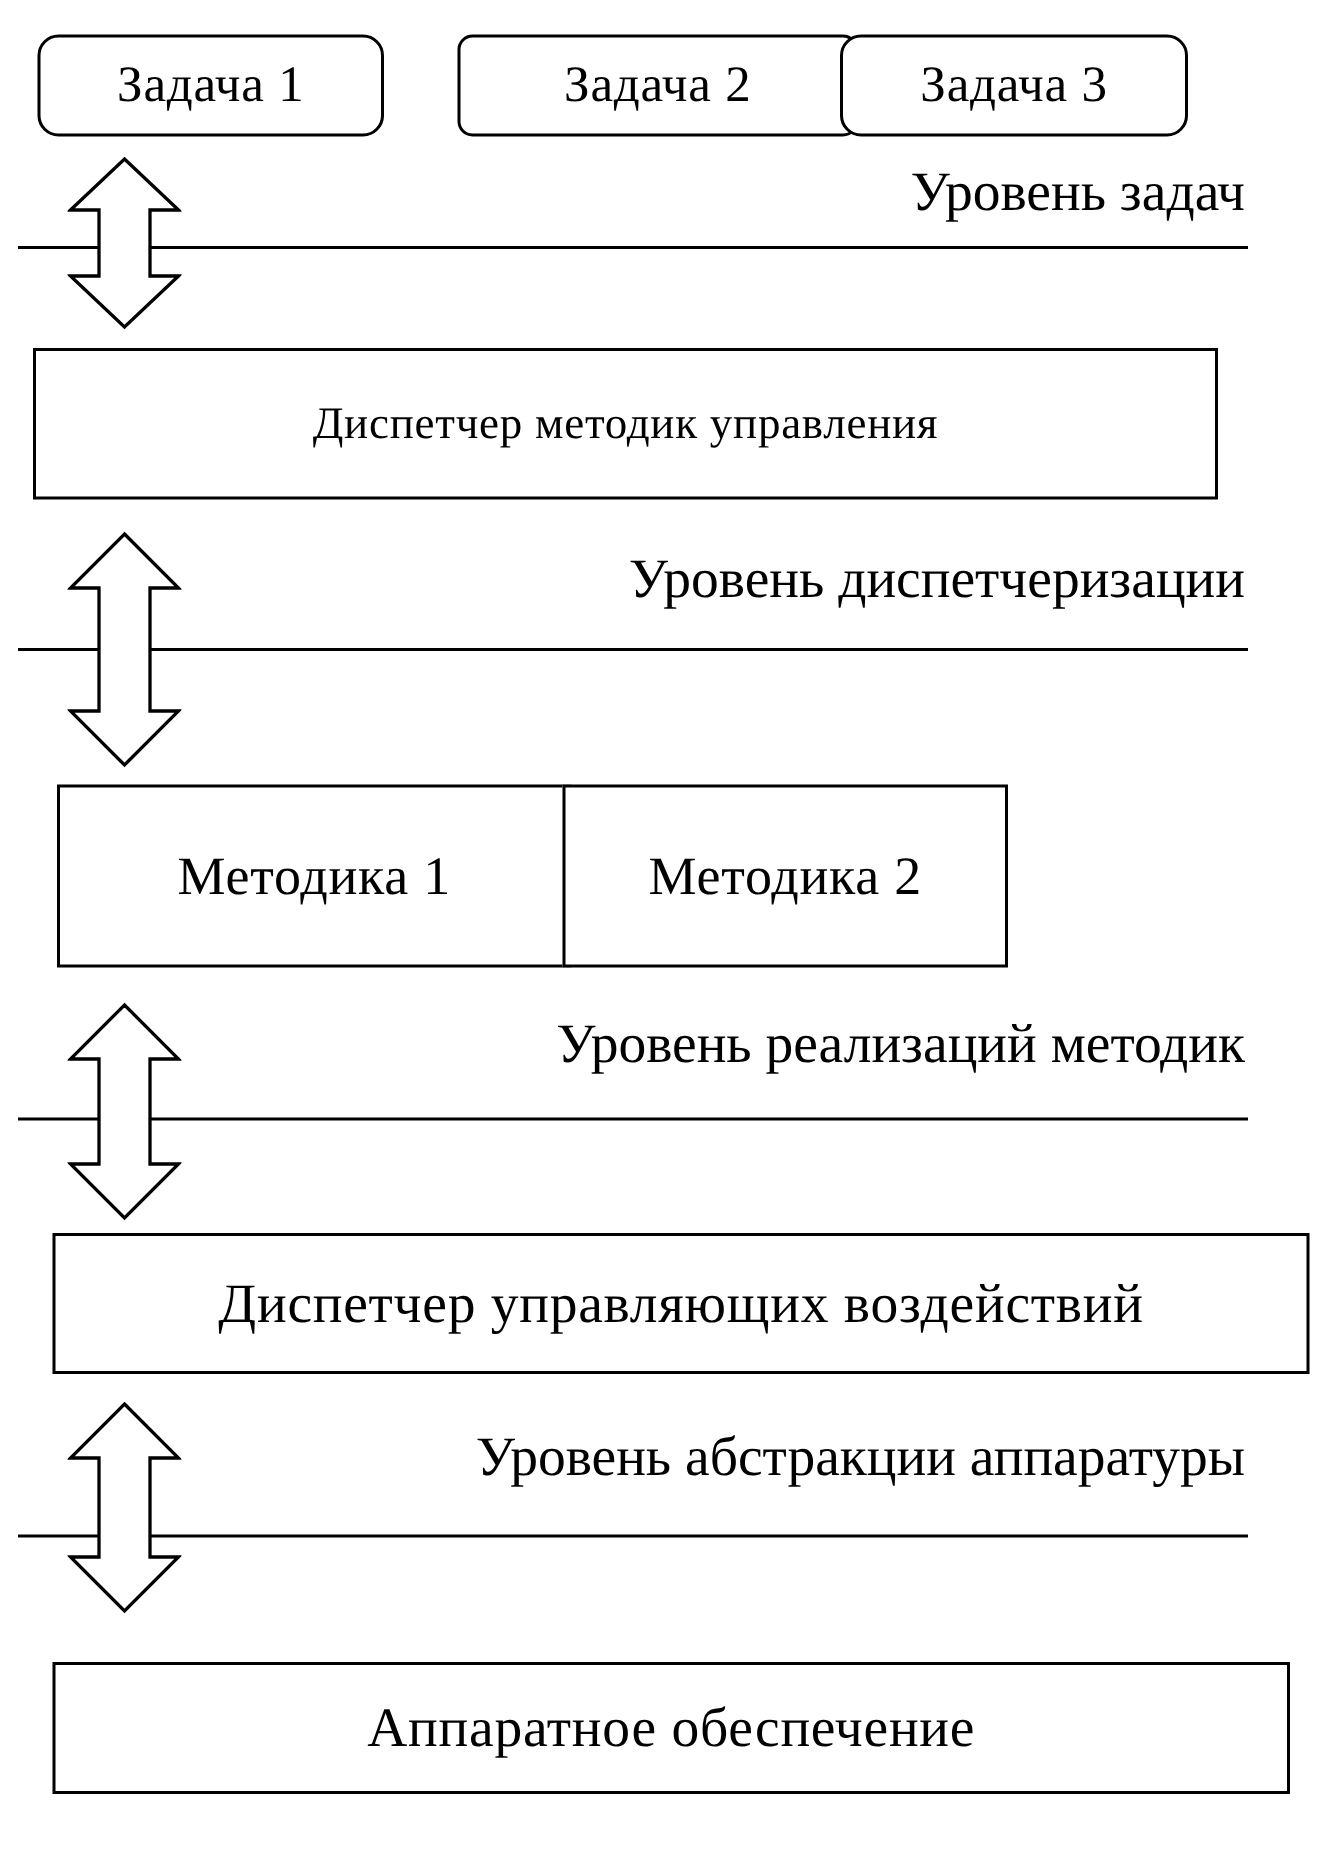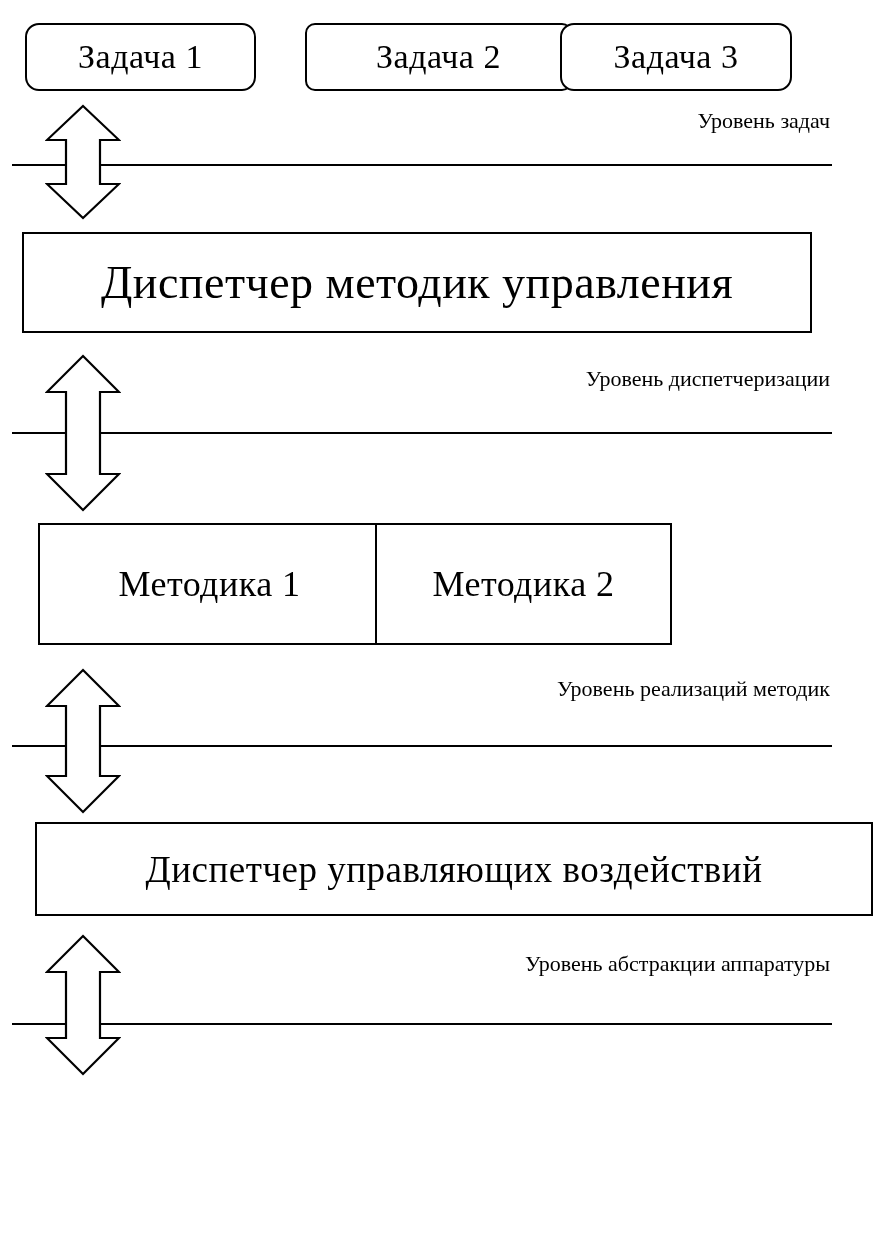--- a/index.html
+++ b/index.html
@@ -49,21 +49,21 @@
   #task-1 { left: 25px;  width: 231px; }
   #task-2 { left: 305px; width: 267px; border-radius: 10px; }
   #task-3 { left: 560px; width: 232px; }
 
   
   #node-method-dispatcher {
     left: 22px;
     top: 232px;
     width: 790px;
     height: 101px;
-    font-size: 46px;
+    font-size: 30px;
   }
   
   .methodology {
     top: 523px;
     height: 122px;
     font-size: 36px;
   }
   #methodology-1 { left: 38px;  width: 343px; }
   #methodology-2 { left: 375px; width: 297px; }
 
@@ -94,21 +94,21 @@
     z-index: 2;
   }
   #level-line-1 { top: 164px; }
   #level-line-2 { top: 432px; }
   #level-line-3 { top: 745px; }
   #level-line-4 { top: 1023px; }
 
   
   .level-caption {
     position: absolute;
-    font-size: 22px;
+    font-size: 37px;
     line-height: 1;
     white-space: nowrap;
     z-index: 3;
     background: transparent;
   }
   #level-caption-1 { right: 56px; top: 110px; }
   #level-caption-2 { right: 56px; top: 368px; margin-left: 20px; }
   #level-caption-3 { right: 56px; top: 678px; }
   #level-caption-4 { right: 56px; top: 953px; }
 
@@ -184,14 +184,17 @@
 
   <div class="arrow" id="arrow-4">
     <svg viewBox="0 0 76 142" preserveAspectRatio="none" aria-hidden="true">
       <polygon points="38,2 74,38 55,38 55,104 74,104 38,140 2,104 21,104 21,38 2,38" fill="#ffffff" stroke="#000000" stroke-width="2.2" stroke-linejoin="miter"></polygon>
     </svg>
   </div>
 
   <div class="level-line" id="level-line-4"></div>
   <div class="level-caption" id="level-caption-4">Уровень абстракции аппаратуры</div>
 
+  <div class="node" id="node-hardware">
+    <span class="node-label">Аппаратное обеспечение</span>
+  </div>
 
 </div>
 
 </body></html>

